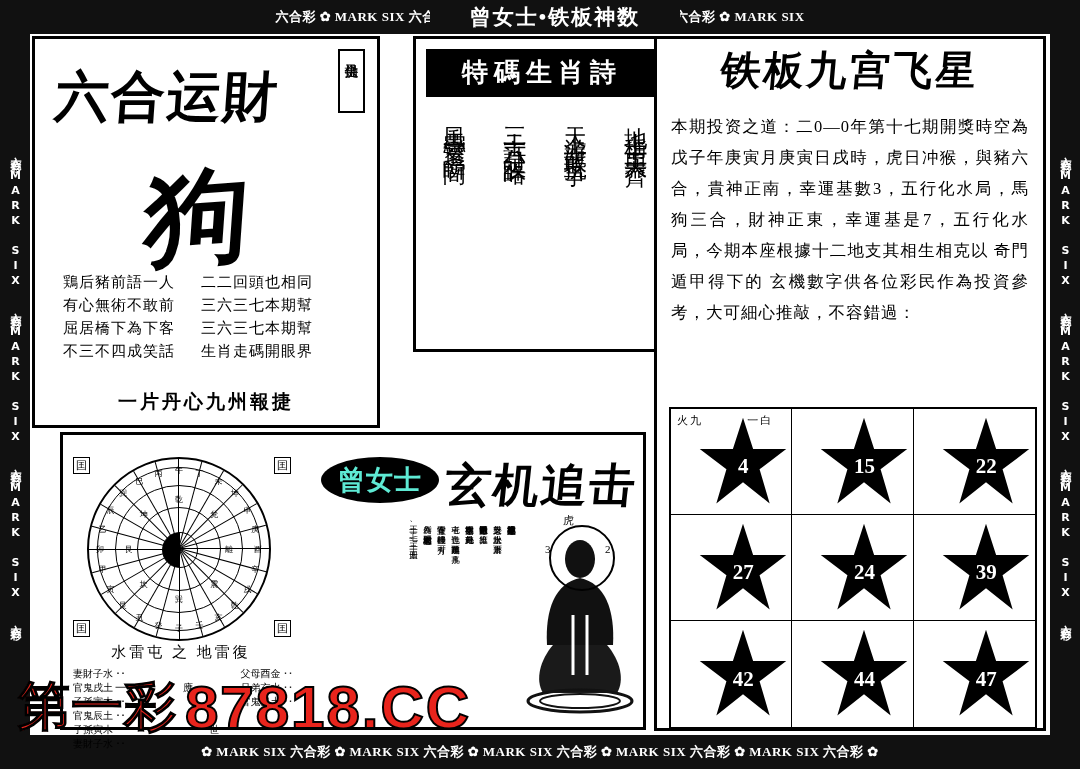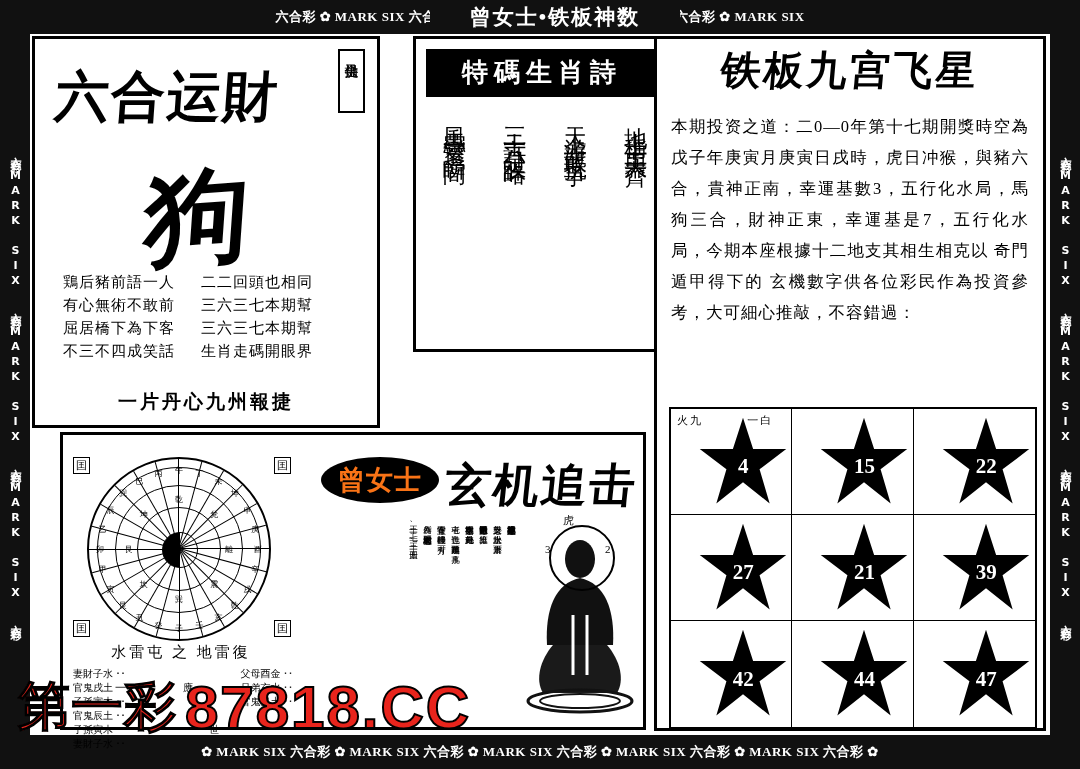--- a/index.html
+++ b/index.html
@@ -221,21 +221,21 @@
   .hex-table{
     position:absolute;left:10px;top:232px;width:220px;
     font-family:"Liberation Serif",serif;
     font-size:10px;line-height:14px;
   }
   .hex-row{display:flex;justify-content:space-between;}
   .hex-row span{white-space:nowrap;}
   .logo-oval{
     position:absolute;left:258px;top:22px;
     width:118px;height:46px;border-radius:50%;
-    background:#000;color:#f97316;
+    background:#000;color:#5eead4;
     font-family:"Liberation Serif",serif;
     font-size:27px;font-weight:bold;
     text-align:center;line-height:46px;letter-spacing:1px;
   }
   .brush-sub{
     position:absolute;left:382px;top:20px;
     font-family:"Liberation Serif",serif;
     font-size:46px;font-weight:bold;
     letter-spacing:2px;
     transform:skewX(-6deg);
@@ -377,21 +377,21 @@
                 <polygon points="50,2 61,36 97,36 68,58 79,95 50,72 21,95 32,58 3,36 39,36" fill="#000"></polygon>
               </svg>
             <span>27</span>
           </div>
         </div>
         <div class="star-cell">
           <div class="star">
             <svg viewBox="0 0 100 100">
                 <polygon points="50,2 61,36 97,36 68,58 79,95 50,72 21,95 32,58 3,36 39,36" fill="#000"></polygon>
               </svg>
-            <span>21</span>
+            <span>24</span>
           </div>
         </div>
         <div class="star-cell">
           <div class="star">
             <svg viewBox="0 0 100 100">
                 <polygon points="50,2 61,36 97,36 68,58 79,95 50,72 21,95 32,58 3,36 39,36" fill="#000"></polygon>
               </svg>
             <span>39</span>
           </div>
         </div>

